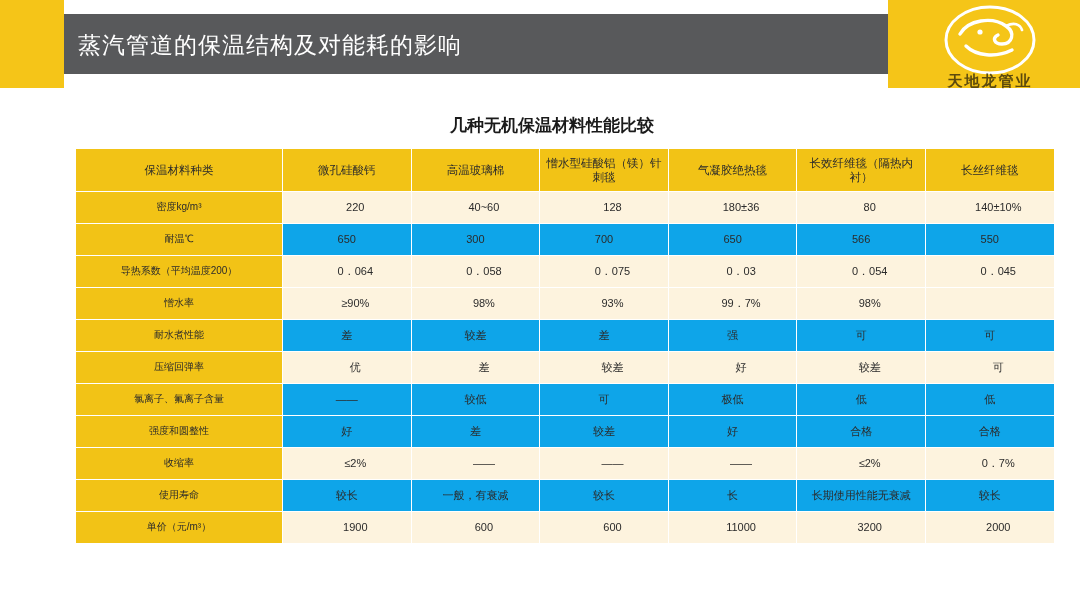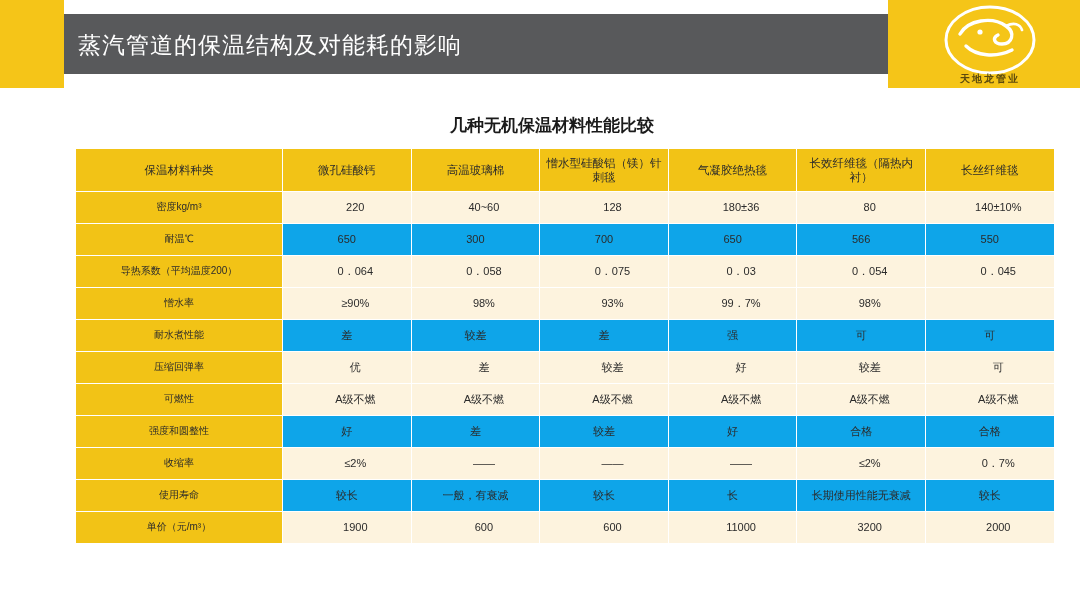--- a/index.html
+++ b/index.html
@@ -61,21 +61,21 @@
     width: 140px;
     height: 104px;
     text-align: center;
   }
   .logo-mark {
     width: 100%;
     height: 72px;
     display: block;
   }
   .logo-text {
-    font-size: 10px;
+    font-size: 15px;
     color: #5c4a0d;
     letter-spacing: 2px;
     margin-top: -4px;
     font-weight: bold;
   }
 
   
   .caption {
     position: absolute;
     left: 12px;
@@ -218,28 +218,28 @@
       </tr>
       <tr class="odd">
         <td class="rowhead">压缩回弹率</td>
         <td class="cell">优</td>
         <td class="cell">差</td>
         <td class="cell">较差</td>
         <td class="cell">好</td>
         <td class="cell">较差</td>
         <td class="cell">可</td>
       </tr>
-      <tr class="odd">
-        <td class="rowhead">可燃性</td>
-        <td class="cell">A级不燃</td>
-        <td class="cell">A级不燃</td>
-        <td class="cell">A级不燃</td>
-        <td class="cell">A级不燃</td>
-        <td class="cell">A级不燃</td>
-        <td class="cell">A级不燃</td>
+      <tr class="even">
+        <td class="rowhead">氯离子、氟离子含量</td>
+        <td class="cell">——</td>
+        <td class="cell">较低</td>
+        <td class="cell">可</td>
+        <td class="cell">极低</td>
+        <td class="cell">低</td>
+        <td class="cell">低</td>
       </tr>
       <tr class="even">
         <td class="rowhead">强度和圆整性</td>
         <td class="cell">好</td>
         <td class="cell">差</td>
         <td class="cell">较差</td>
         <td class="cell">好</td>
         <td class="cell">合格</td>
         <td class="cell">合格</td>
       </tr>

